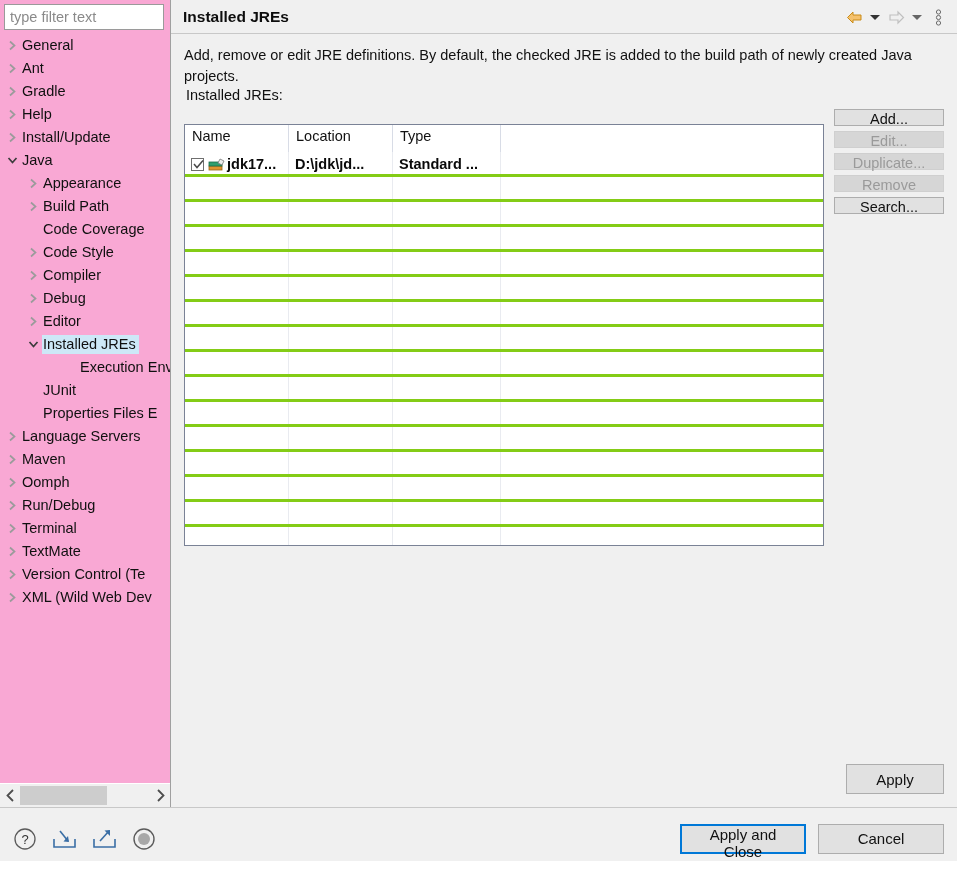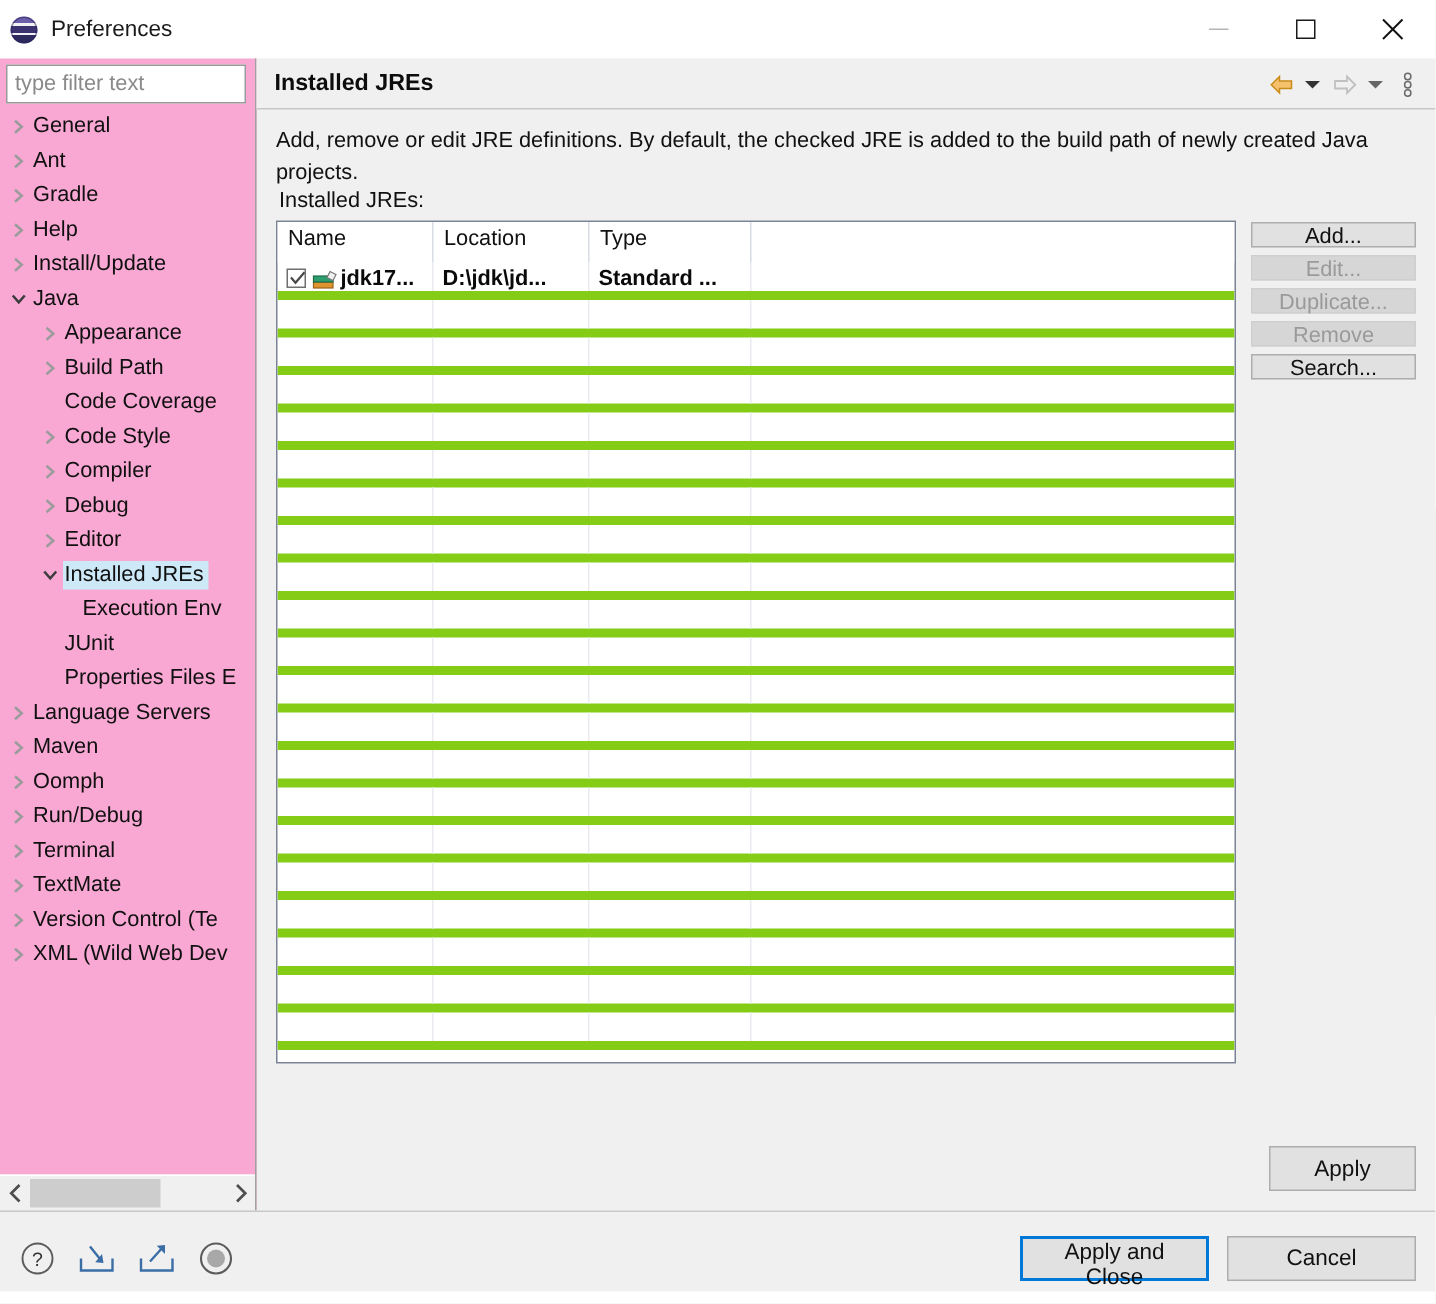--- a/index.html
+++ b/index.html
@@ -127,21 +127,21 @@
   .tw svg { display:block; }
   .tree-label {
     padding: 0 3px 0 1px;
     line-height: 19px;
   }
   .tree-item.selected .tree-label {
     background: #cde8f7;
   }
   .lvl0 { padding-left: 4px; }
   .lvl1 { padding-left: 25px; }
-  .lvl2 { padding-left: 37px; }
+  .lvl2 { padding-left: 62px; }
 
   
   .h-scroll {
     height: 24px;
     flex: 0 0 24px;
     background: #f0f0f0;
     display: flex;
     align-items: center;
     position: relative;
     border-top: 1px solid #ffffff;
@@ -226,26 +226,27 @@
 
   .table-area {
     display: flex;
     flex: 0 0 auto;
     gap: 5px;
   }
 
   
   .jre-table {
     width: 640px;
-    height: 562px;
+    height: 422px;
     border: 1px solid #7a8296;
     background: #ffffff;
     overflow: hidden;
     position: relative;
     flex: 0 0 640px;
+    margin-top: 16px;
   }
   .tbl-header {
     display: flex;
     height: 27px;
     background: #ffffff;
     font-size: 14.5px;
     color: #111;
   }
   .th {
     border-right: 1px solid #d8dce6;
@@ -255,21 +256,21 @@
   }
   .col-name { width: 104px; flex: 0 0 104px; }
   .col-loc  { width: 104px; flex: 0 0 104px; }
   .col-type { width: 108px; flex: 0 0 108px; }
   .col-rest { flex: 1 1 auto; border-right: none; }
 
   .tbl-row {
     display: flex;
     height: 25px;
     font-size: 14.5px;
-    border-bottom: 6px solid #84cc16;
+    border-bottom: 3px solid #84cc16;
   }
   .td {
     border-right: 1px solid #e9ebf0;
     padding: 2px 0 0 6px;
     overflow: hidden;
     white-space: nowrap;
     display: flex;
     align-items: center;
   }
   .td.col-rest { border-right: none; }
@@ -386,38 +387,20 @@
     color: #1b3a8c;
     white-space: nowrap;
     padding-left: 8px;
   }
 </style>
 </head>
 <body>
 
 <div class="window">
 
-  <div class="titlebar">
-    <div class="title-icon"></div>
-    <div class="title-text">Preferences</div>
-    <div class="win-controls">
-      <div class="win-btn">
-        <span class="glyph-min"></span>
-      </div>
-      <div class="win-btn">
-        <span class="glyph-max"></span>
-      </div>
-      <div class="win-btn close">
-        <svg class="glyph-close" width="15" height="15" viewBox="0 0 15 15">
-          <line x1="1" y1="1" x2="14" y2="14" stroke="#111" stroke-width="1.3"></line>
-          <line x1="14" y1="1" x2="1" y2="14" stroke="#111" stroke-width="1.3"></line>
-        </svg>
-      </div>
-    </div>
-  </div>
 
   <div class="body-row">
 
     <div class="sidebar">
       <div class="filter-wrap">
         <input class="filter-input" type="text" placeholder="type filter text" style="">
       </div>
       <div class="tree" id="tree">
           <div class="tree-item lvl0">
             <span class="tw">

